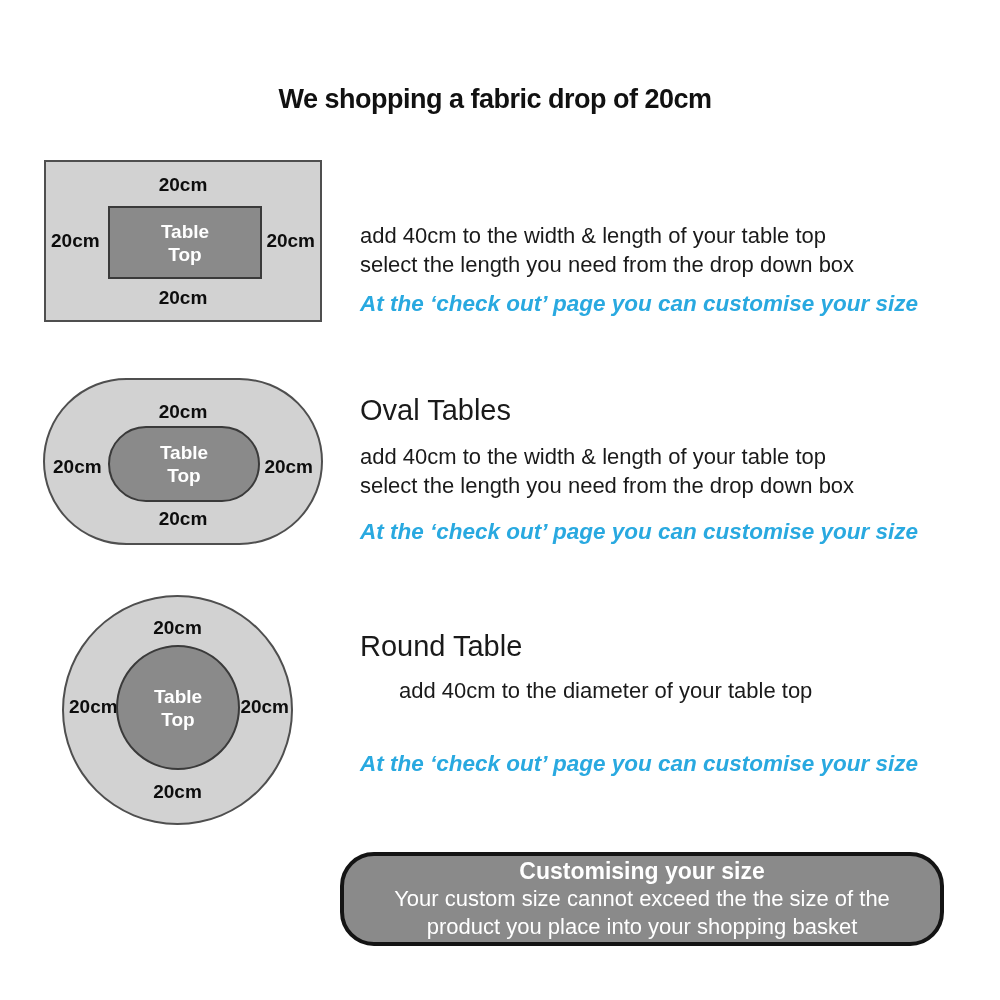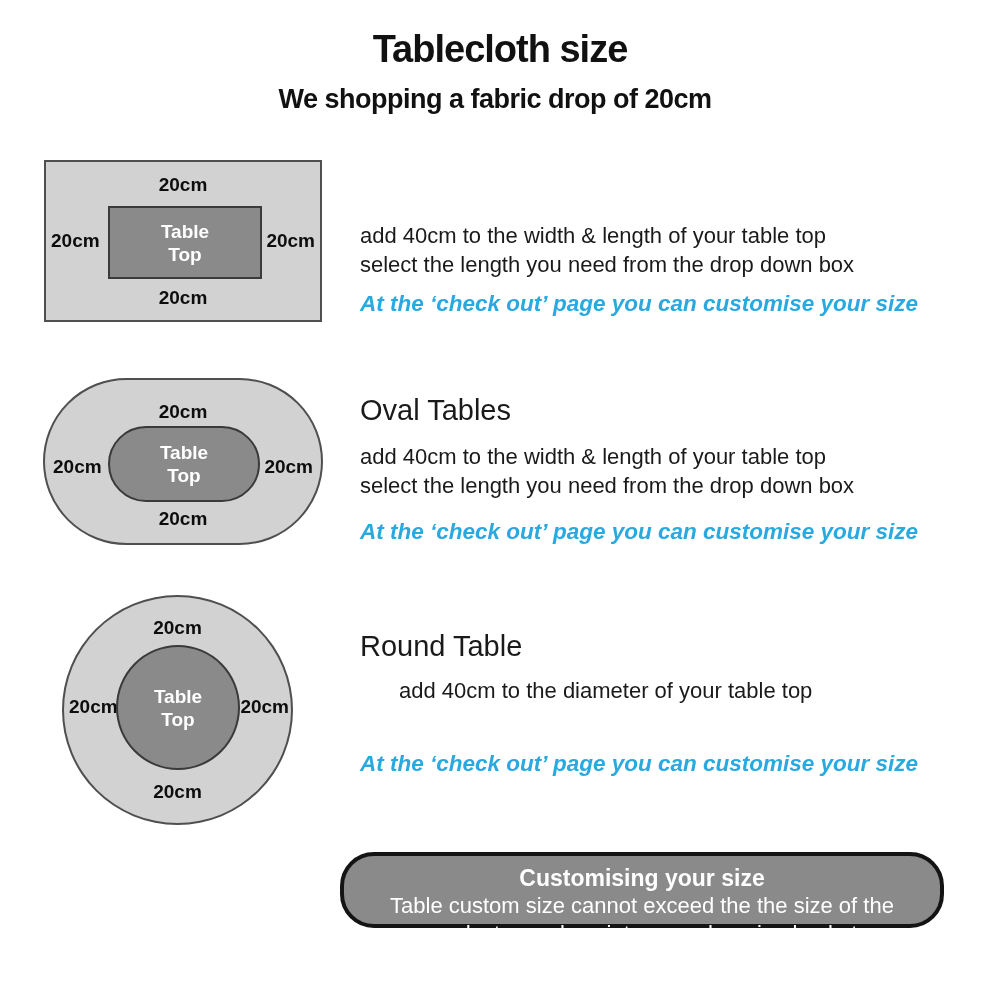--- a/index.html
+++ b/index.html
@@ -102,41 +102,40 @@
   .b-rect{ top:221px; }
   .n-rect{ top:291px; }
   .h-oval{ top:394px; }
   .b-oval{ top:442px; }
   .n-oval{ top:519px; }
   .h-round{ top:630px; }
   .b-round{ top:676px;margin-left:39px; }
   .n-round{ top:751px; }
   
   .footer-box{
-    position:absolute; left:340px; top:852px; width:604px; height:76px;
+    position:absolute; left:340px; top:852px; width:604px; height:94px;
     background:var(--table-dark);
     border:4px solid #141414;
     border-radius:34px;
     color:#ffffff;
     text-align:center;
-    padding-top:8px;
+    padding-top:1px;
   }
   .footer-title{
     font-size:23px; font-weight:bold; line-height:28px;
   }
   .footer-line{
     font-size:22px; line-height:28px; white-space:nowrap;
   }
 </style>
 </head>
 <body>
 
 <div class="page">
 
-  <div class="title">Tablecloth size</div>
   <div class="subtitle">We shopping a fabric drop of 20cm</div>
 
   <div class="shape-outer rect-outer">
     <div class="margin-label margin-top">20cm</div>
     <div class="margin-label margin-left">20cm</div>
     <div class="margin-label margin-right">20cm</div>
     <div class="margin-label margin-bottom">20cm</div>
     <div class="shape-inner rect-inner">
       <div class="tabletop-label">
         <span>Table</span><br>
@@ -185,17 +184,17 @@
   </div>
 
   <div class="section-heading h-round">Round Table</div>
   <div class="section-body b-round">
     <div>add 40cm to the diameter of your table top</div>
   </div>
   <div class="section-note n-round">At the ‘check out’ page you can customise your size</div>
 
   <div class="footer-box">
     <div class="footer-title">Customising your size</div>
-    <div class="footer-line">Table custom size cannot exceed the the size of the</div>
+    <div class="footer-line">Your custom size cannot exceed the the size of the</div>
     <div class="footer-line">product you place into your shopping basket</div>
   </div>
 
 </div>
 
 </body></html>

